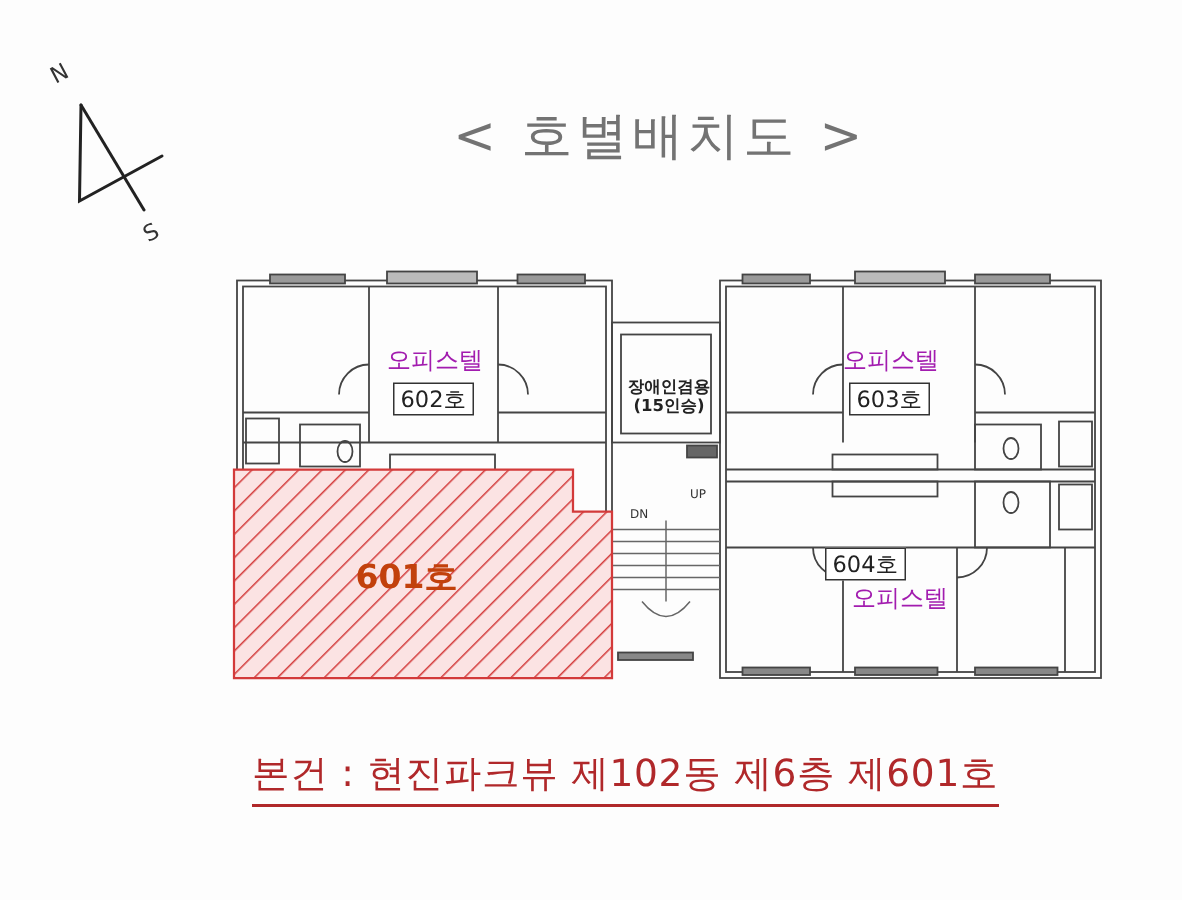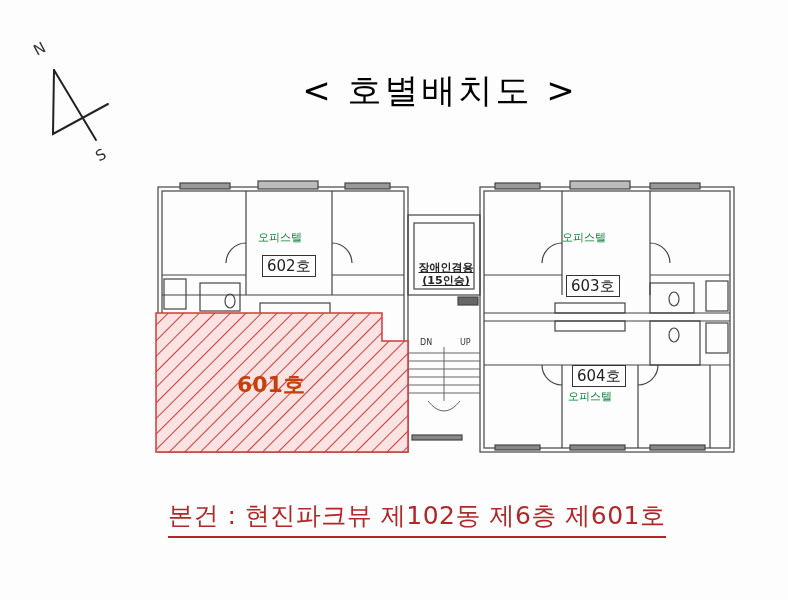--- a/index.html
+++ b/index.html
@@ -3,23 +3,23 @@
 <meta charset="utf-8">
 <style>
   html, body { margin:0; padding:0; }
   body { width:788px; height:600px; background:#fdfdfd; position:relative; overflow:hidden;
          font-family:"DejaVu Sans","Liberation Sans",sans-serif; color:#222; }
   .compass { position:absolute; left:0; top:0; width:200px; height:180px; }
   .compass-n, .compass-s { position:absolute; font-size:15px; color:#333; font-family:"DejaVu Sans",sans-serif; }
   .compass-n { left:34px; top:40px; transform:rotate(-28deg); }
   .compass-s { left:96px; top:146px; transform:rotate(-28deg); }
   .title { position:absolute; left:270px; top:68px; width:340px; text-align:center;
-           font-size:34px; letter-spacing:3px; color:#000000; }
+           font-size:34px; letter-spacing:3px; color:#737373; }
   .plan { position:absolute; left:150px; top:175px; width:592px; height:290px; }
-  .label { position:absolute; font-size:11px; color:#15803d; white-space:nowrap;font-family:Liberation Serif, serif; }
+  .label { position:absolute; font-size:16px; color:#a21caf; white-space:nowrap;font-family:Liberation Serif, serif; }
   .unit-box { position:absolute; border:1.5px solid #333; padding:0 4px; font-size:15px; background:#fff; line-height:20px; }
   .elev-label { position:absolute; font-size:11px; font-weight:bold; color:#222; text-align:center; line-height:13px; }
   .stair-label { position:absolute; font-size:8px; color:#333; }
   .red-label { position:absolute; left:237px; top:370px; font-size:22px; font-weight:bold; color:#c2410c; }
   .footer { position:absolute; left:152px; top:499px; font-size:25px; color:#b0282a; white-space:nowrap;
             border-bottom:2px solid #b0282a; padding-bottom:4px; letter-spacing:0.5px;margin-left:16px; }
 </style>
 </head>
 <body>
 
@@ -118,29 +118,29 @@
     </g>
 
     <polygon points="6,138 232,138 232,166 258,166 258,277 6,277" fill="url(#hatch)" stroke="#d33a3a" stroke-width="1.5"></polygon>
   </svg>
 
   
   <span class="label" style="left:108px;top:55px;">오피스텔</span>
   <span class="unit-box" style="left:112px;top:80px;">602호</span>
   
   <span class="label" style="left:412px;top:55px;">오피스텔</span>
-  <span class="unit-box" style="left:416px;top:80px;margin-top:20px;">603호</span>
+  <span class="unit-box" style="left:416px;top:80px;">603호</span>
   
-  <span class="unit-box" style="left:422px;top:190px;">604호</span>
+  <span class="unit-box" style="left:400px;top:190px;">604호</span>
   <span class="label" style="left:418px;top:214px;">오피스텔</span>
   
-  <div class="elev-label" style="left:262px;top:86px;width:68px;text-decoration:underline;">
+  <div class="elev-label" style="left:262px;top:76px;width:68px;">
     <div>장애인겸용</div>
     <div>(15인승)</div>
   </div>
   
   <span class="stair-label" style="left:270px;top:163px;">DN</span>
-  <span class="stair-label" style="left:310px;top:163px;">UP</span>
+  <span class="stair-label" style="left:310px;top:150px;">UP</span>
 </div>
 
 <div class="red-label">601호</div>
 
 <div class="footer">본건 : 현진파크뷰 제102동 제6층 제601호</div>
 
 </body></html>

